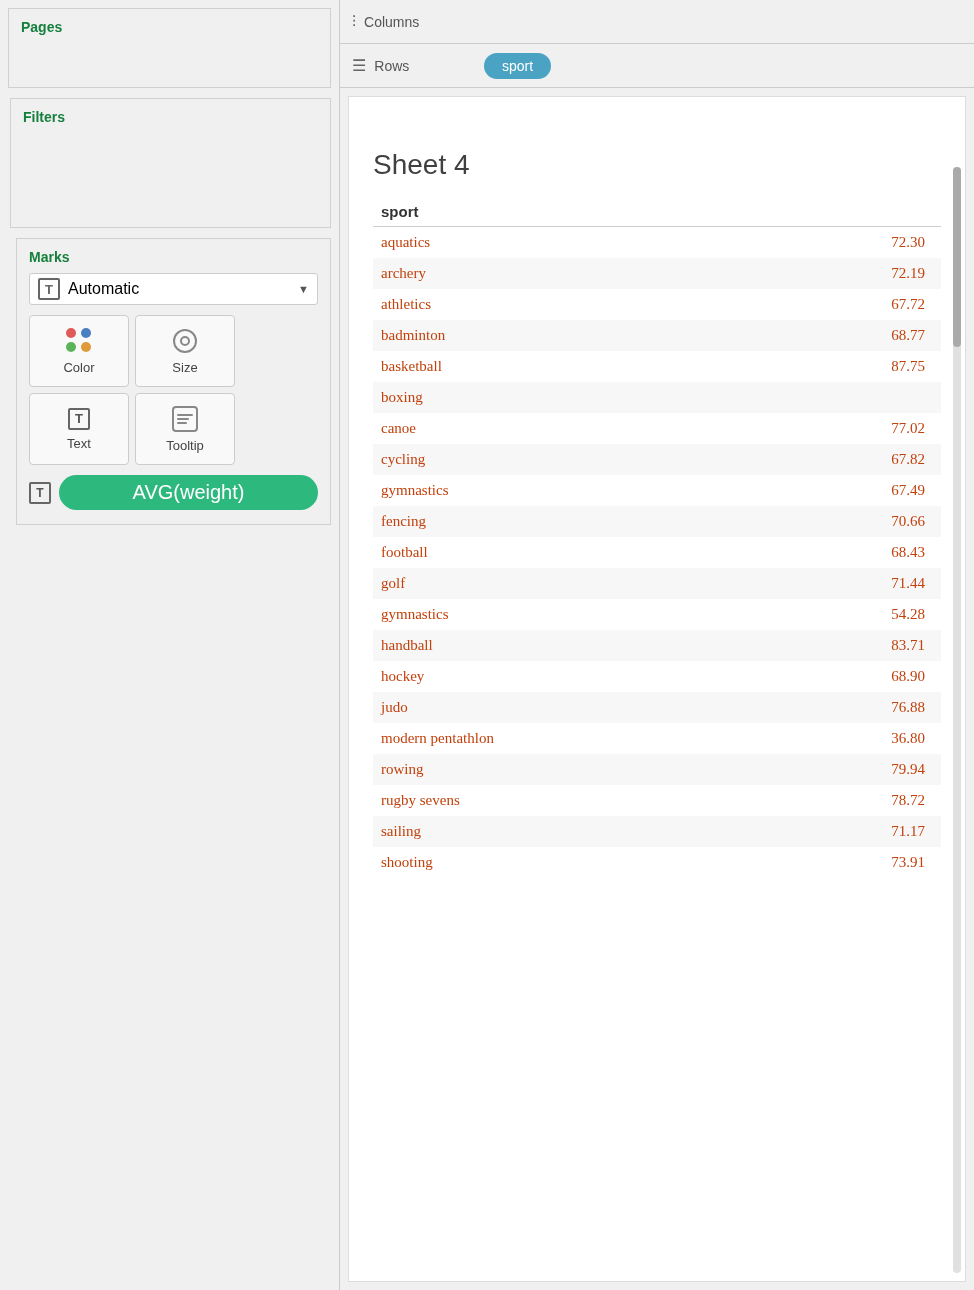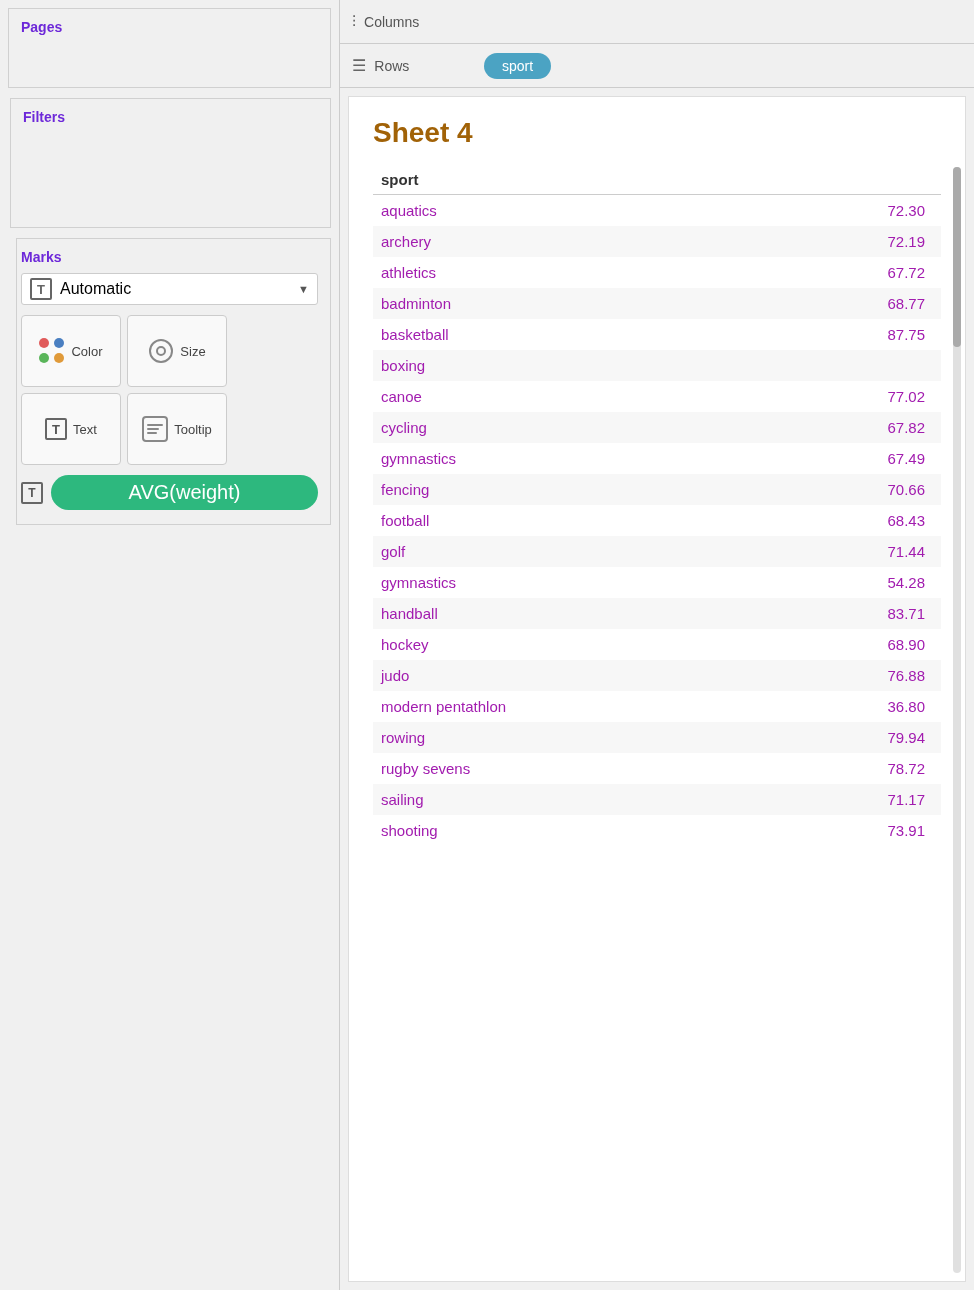--- a/index.html
+++ b/index.html
@@ -24,37 +24,37 @@
     .sidebar-section {
       background: #f0f0f0;
       border: 1px solid #d0d0d0;
       margin: 8px 8px 0 8px;
       padding: 10px 12px;
     }
 
     .sidebar-section-title {
       font-size: 14px;
       font-weight: 600;
-      color: #6d28d9;
+      color: #15803d;
       margin-bottom: 4px;
     }
 
     .pages-section {
       height: 80px;
     }
 
     .filters-section {
       height: 130px;
       margin-top: 10px;
       margin-left: 10px;
     }
 
     .marks-section {
       margin-top: 10px;
-      padding: 10px 12px 14px 4px;
+      padding: 10px 12px 14px 12px;
       margin-left: 16px;
     }
 
     .marks-dropdown {
       display: flex;
       align-items: center;
       border: 1px solid #ccc;
       background: #fff;
       border-radius: 3px;
       padding: 4px 8px;
@@ -95,21 +95,21 @@
       margin-top: 10px;
     }
 
     .mark-btn {
       width: 100px;
       height: 72px;
       border: 1px solid #ccc;
       background: #f9f9f9;
       border-radius: 4px;
       display: flex;
-      flex-direction: row;
+      flex-direction: column;
       align-items: center;
       justify-content: center;
       gap: 6px;
       cursor: pointer;
       font-size: 13px;
       color: #444;
     }
 
     
     .color-dots {
@@ -287,23 +287,24 @@
       background: #fff;
       margin: 8px;
       border: 1px solid #ddd;
       padding: 20px 24px;
       overflow: hidden;
       position: relative;
     }
 
     .sheet-title {
       font-size: 28px;
-      font-weight: 700;
-      color: #a16207;
+      font-weight: 400;
+      color: #404040;
       margin-bottom: 16px;
+      margin-top: 32px;
     }
 
     .data-table {
       width: 100%;
       border-collapse: collapse;
       font-size: 15px;
     }
 
     .data-table .col-header {
       text-align: left;
@@ -315,21 +316,22 @@
 
     .data-table tr.row-even {
       background: #f7f7f7;
     }
     .data-table tr.row-odd {
       background: #fff;
     }
 
     .data-table td {
       padding: 7px 8px;
-      color: #a21caf;
+      color: #c2410c;
+      font-family: Liberation Serif, serif;
     }
 
     .data-table td.value-col {
       text-align: right;
       padding-right: 16px;
     }
 
     
     .scroll-track {
       position: absolute;

